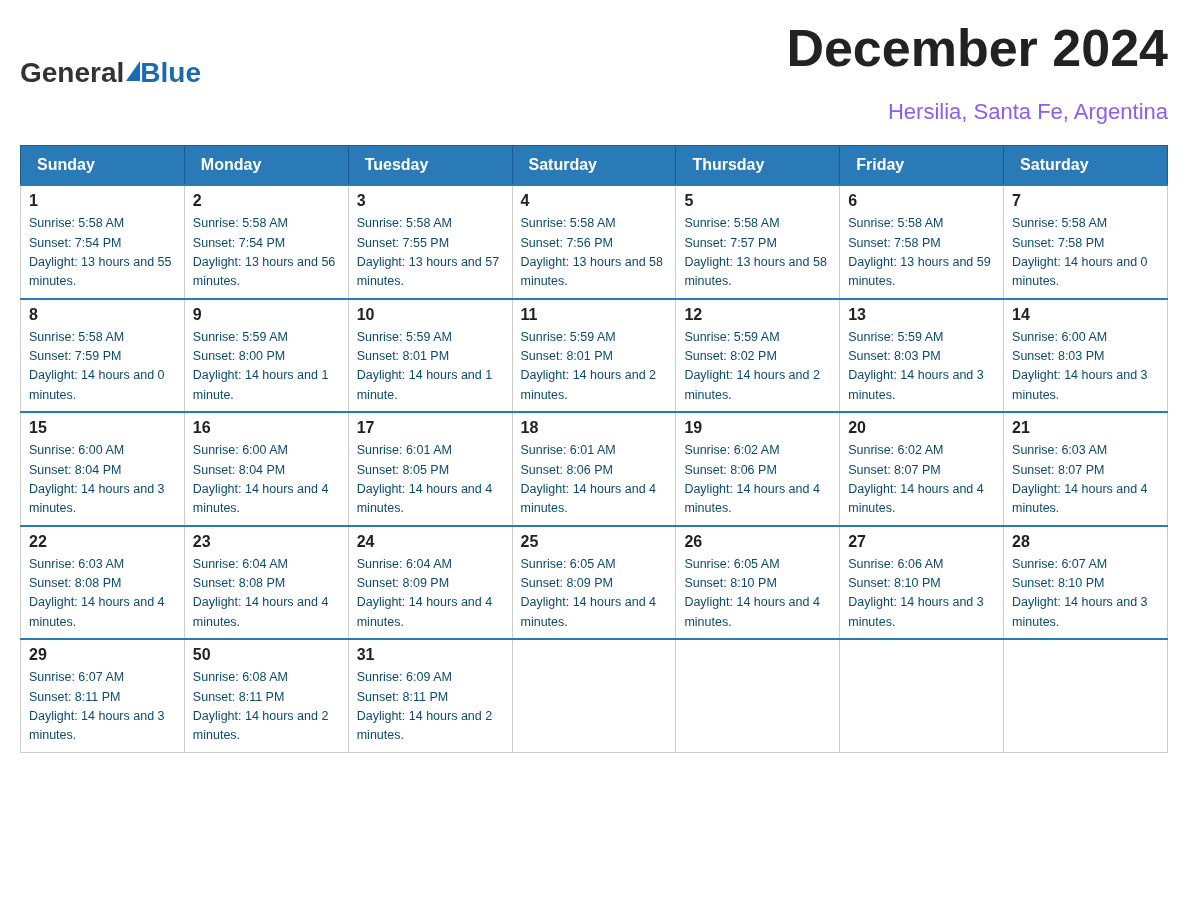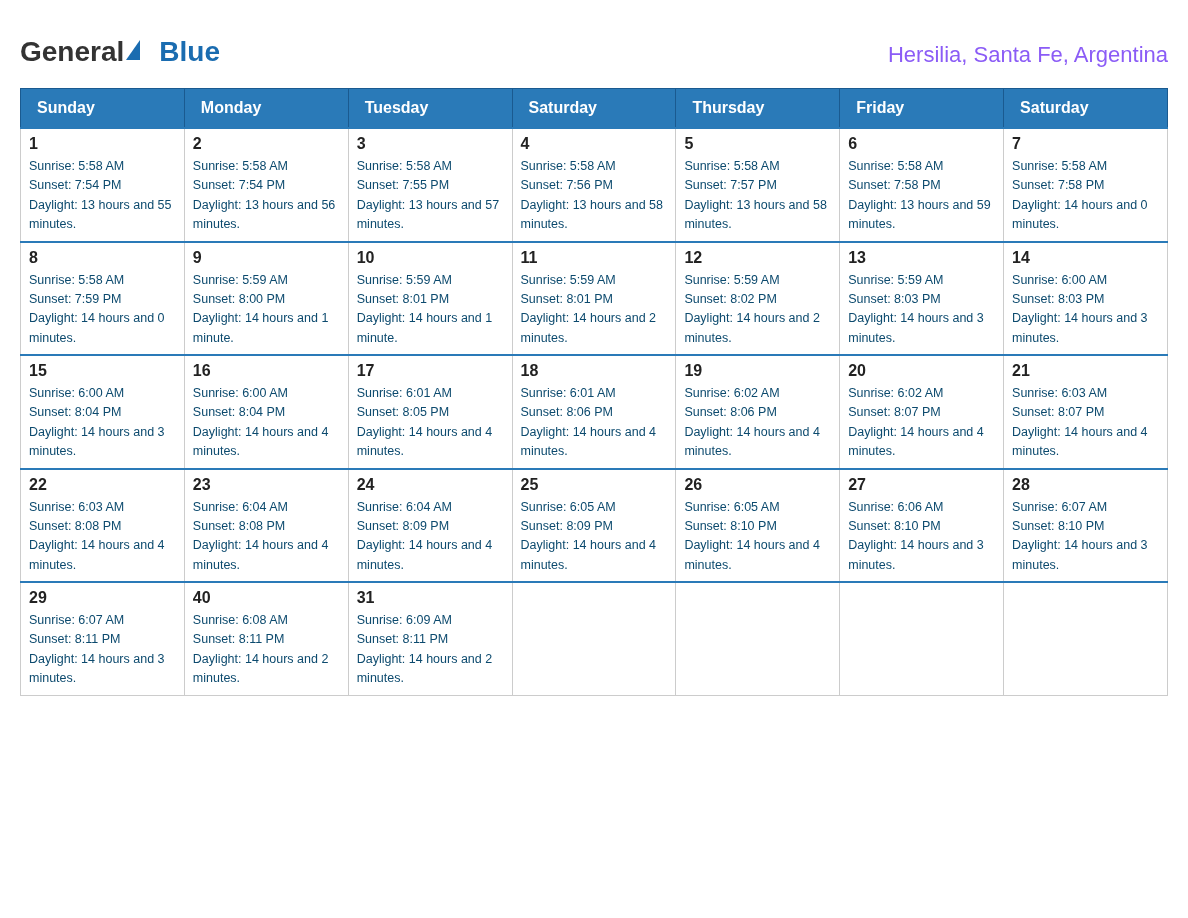--- a/index.html
+++ b/index.html
@@ -6,41 +6,40 @@
     body {
       font-family: Arial, Helvetica, sans-serif;
       background: #fff;
       padding: 20px;
       width: 1188px;
       min-height: 918px;
     }
     .header {
       display: flex;
       justify-content: space-between;
-      align-items: flex-end;
+      align-items: center;
       margin-bottom: 20px;
     }
     .logo {
       display: flex;
       flex-direction: column;
       align-items: flex-start;
     }
     .logo-text {
       display: flex;
       align-items: center;
     }
     .logo-general {
       font-size: 28px;
       font-weight: bold;
       color: #333;
     }
     .logo-blue-part {
       display: flex;
       align-items: center;
-      gap: 19px;
     }
     .logo-blue-text {
       font-size: 28px;
       font-weight: bold;
       color: #1a6cb0;
     }
     .logo-triangle {
       width: 0;
       height: 0;
       border-left: 14px solid transparent;
@@ -112,20 +111,21 @@
   <div class="logo">
     <div class="logo-text">
       <span class="logo-general">General</span>
       <div class="logo-blue-part">
         <div class="logo-triangle"></div>
         <span class="logo-blue-text">Blue</span>
       </div>
     </div>
   </div>
   <div class="title-section">
+    <div class="month-title">December 2024</div>
     <div class="location">Hersilia, Santa Fe, Argentina</div>
   </div>
 </div>
 
 <table class="calendar-table">
   <thead>
     <tr>
       <th>Sunday</th>
       <th>Monday</th>
       <th>Tuesday</th>
@@ -371,21 +371,21 @@
       <tr class="week-row">
         <td>
         <span class="day-number">29</span>
         <div class="day-info">
           Sunrise: 6:07 AM<br>
           Sunset: 8:11 PM<br>
           Daylight: 14 hours and 3 minutes.
         </div>
       </td>
         <td>
-        <span class="day-number">40</span>
+        <span class="day-number">50</span>
         <div class="day-info">
           Sunrise: 6:08 AM<br>
           Sunset: 8:11 PM<br>
           Daylight: 14 hours and 2 minutes.
         </div>
       </td>
         <td>
         <span class="day-number">31</span>
         <div class="day-info">
           Sunrise: 6:09 AM<br>

